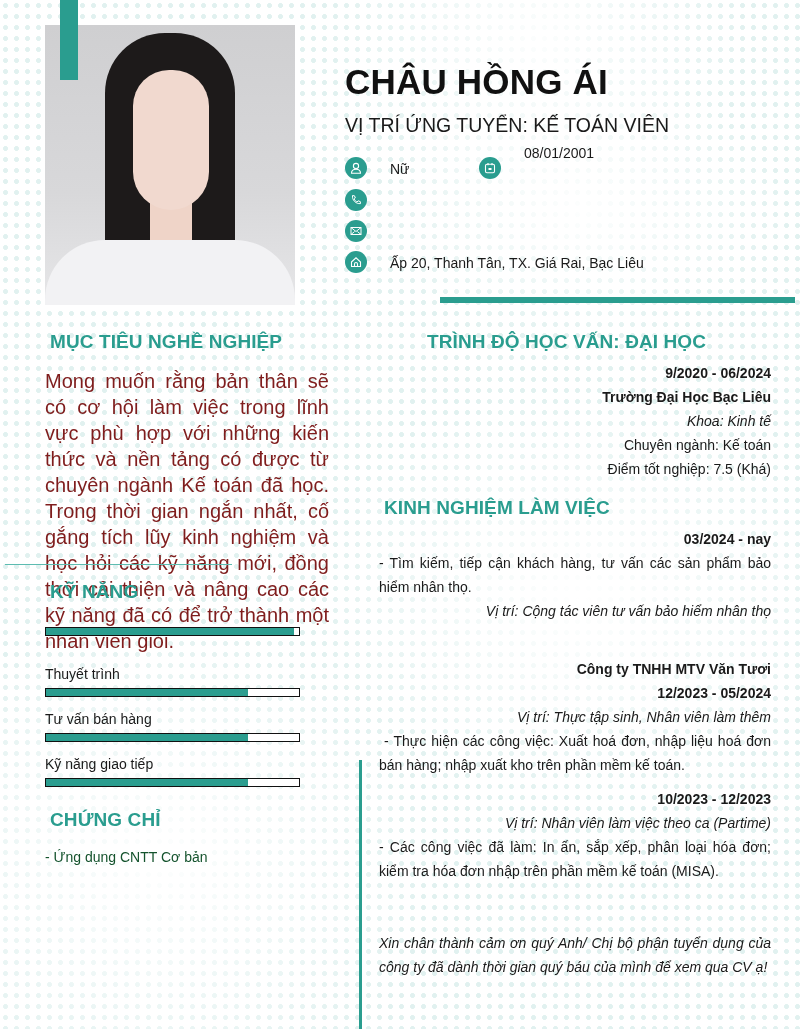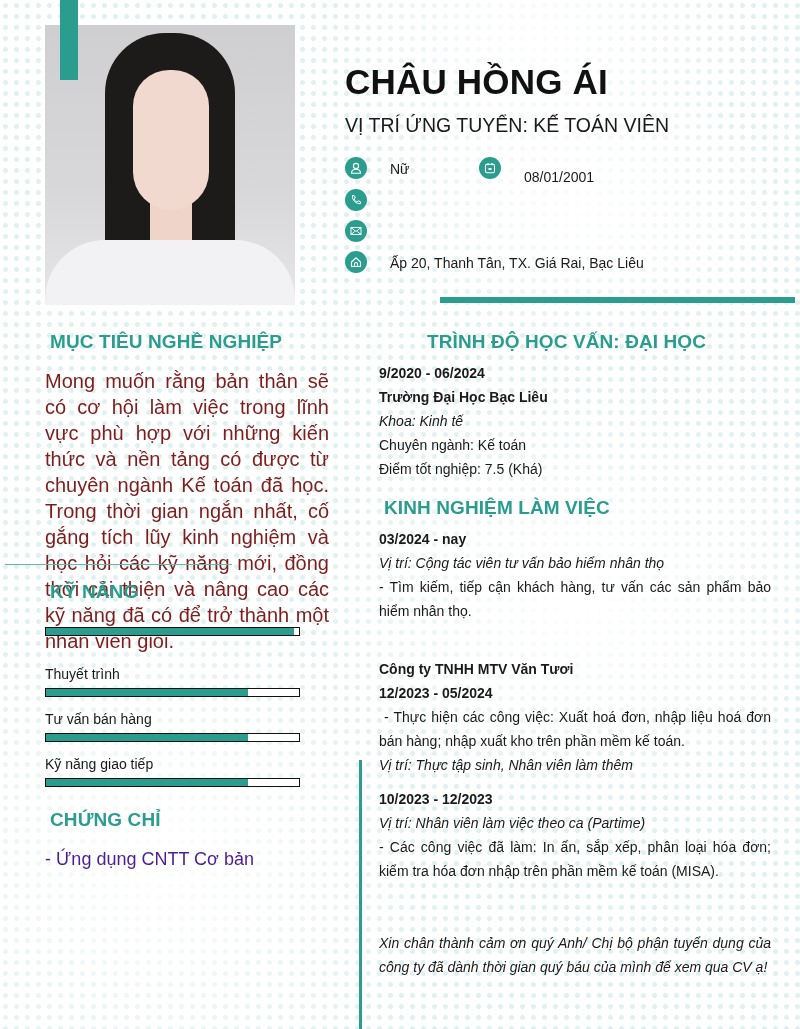--- a/index.html
+++ b/index.html
@@ -36,23 +36,23 @@
     display: flex; align-items: center; justify-content: center;
   }
   .info-text { font-size: 14px; color: #1a1a1a; }
   .hr-teal { left: 440px; top: 297px; width: 355px; height: 6px; background: #2a9d8f; }
   .section-title { font-size: 19px; font-weight: 700; color: #2a9d8f; letter-spacing: 0.1px; }
   .objective { left: 45px; top: 368px; width: 284px; font-size: 20px; line-height: 26px; text-align: justify; color: #7f1d1d; }
   .left-divider { left: 5px; top: 564px; width: 227px; height: 1px; background: #5dbcb1; }
   .skill-label { font-size: 14px; color: #1a1a1a; }
   .skill-bar { width: 255px; height: 9px; border: 1px solid #111; background: #fff; }
   .skill-fill { height: 100%; background: #2a9d8f; }
-  .cert { left: 45px; top: 849px; font-size: 18px; color: #4c1d95; }
+  .cert { left: 45px; top: 849px; font-size: 14px; color: #14532d; }
   .right-col { left: 379px; width: 392px; font-size: 14px; color: #1a1a1a; }
-  .line { line-height: 24px; }
+  .line { line-height: 24px; text-align: right; }
   .b { font-weight: 700; }
   .i { font-style: italic; }
   .just { text-align: justify; }
   .v-line { left: 359px; top: 760px; width: 3px; height: 269px; background: #2a9d8f; }
 </style>
 </head>
 <body>
 
 <div class="dots"></div>
 <div class="dots-fade"></div>
@@ -77,21 +77,21 @@
 <div class="abs info-text" style="left:390px; top:161px;">Nữ</div>
 
 <div class="abs info-icon" style="left:479px; top:157px;">
   <svg width="12" height="12" viewBox="0 0 12 12">
       <rect x="1.5" y="2.2" width="9" height="8.5" rx="1.5" fill="none" stroke="#fff" stroke-width="1.1"></rect>
       <line x1="4" y1="1" x2="4" y2="3.2" stroke="#fff" stroke-width="1.1"></line>
       <line x1="8" y1="1" x2="8" y2="3.2" stroke="#fff" stroke-width="1.1"></line>
       <rect x="4.5" y="6" width="3" height="2" fill="#fff"></rect>
     </svg>
 </div>
-<div class="abs info-text" style="left:524px; top:169px;">08/01/2001</div>
+<div class="abs info-text" style="left:524px; top:145px;">08/01/2001</div>
 
 <div class="abs info-icon" style="left:345px; top:189px;">
   <svg width="12" height="12" viewBox="0 0 12 12">
       <path d="M2.5 1.5l2 .3.8 2.2-1.2 1c.7 1.5 1.6 2.4 3 3l1-1.2 2.2.8.2 2c-4.5.6-8.6-3.5-8-8.1z" fill="none" stroke="#fff" stroke-width="1"></path>
     </svg>
 </div>
 <div class="abs info-text" style="left:390px; top:193px;"></div>
 
 <div class="abs info-icon" style="left:345px; top:220px;">
   <svg width="12" height="12" viewBox="0 0 12 12">
@@ -150,29 +150,29 @@
   <div class="line b">Trường Đại Học Bạc Liêu</div>
   <div class="line i">Khoa: Kinh tế</div>
   <div class="line">Chuyên ngành: Kế toán</div>
   <div class="line">Điểm tốt nghiệp: 7.5 (Khá)</div>
 </div>
 
 <h2 class="abs section-title" style="left:384px; top:497px;">KINH NGHIỆM LÀM VIỆC</h2>
 
 <div class="abs right-col" style="top:527px;">
   <div class="line b">03/2024 - nay</div>
+  <div class="line just">- Tìm kiếm, tiếp cận khách hàng, tư vấn các sản phẩm bảo hiểm nhân thọ.</div>
   <div class="line i">Vị trí: Cộng tác viên tư vấn bảo hiểm nhân thọ</div>
-  <div class="line just">- Tìm kiếm, tiếp cận khách hàng, tư vấn các sản phẩm bảo hiểm nhân thọ.</div>
 </div>
 
 <div class="abs right-col" style="top:657px;">
   <div class="line b">Công ty TNHH MTV Văn Tươi</div>
   <div class="line b">12/2023 - 05/2024</div>
+  <div class="line i">Vị trí: Thực tập sinh, Nhân viên làm thêm</div>
   <div class="line just" style="white-space:pre-wrap;"> - Thực hiện các công việc: Xuất hoá đơn, nhập liệu hoá đơn bán hàng; nhập xuất kho trên phần mềm kế toán.</div>
-  <div class="line i">Vị trí: Thực tập sinh, Nhân viên làm thêm</div>
 </div>
 
 <div class="abs right-col" style="top:787px;">
   <div class="line b">10/2023 - 12/2023</div>
   <div class="line i">Vị trí: Nhân viên làm việc theo ca (Partime)</div>
   <div class="line just">- Các công việc đã làm: In ấn, sắp xếp, phân loại hóa đơn; kiểm tra hóa đơn nhập trên phần mềm kế toán (MISA).</div>
 </div>
 
 <div class="abs right-col line i just" style="top:931px;">Xin chân thành cảm ơn quý Anh/ Chị bộ phận tuyển dụng của công ty đã dành thời gian quý báu của mình để xem qua CV ạ!</div>
 

